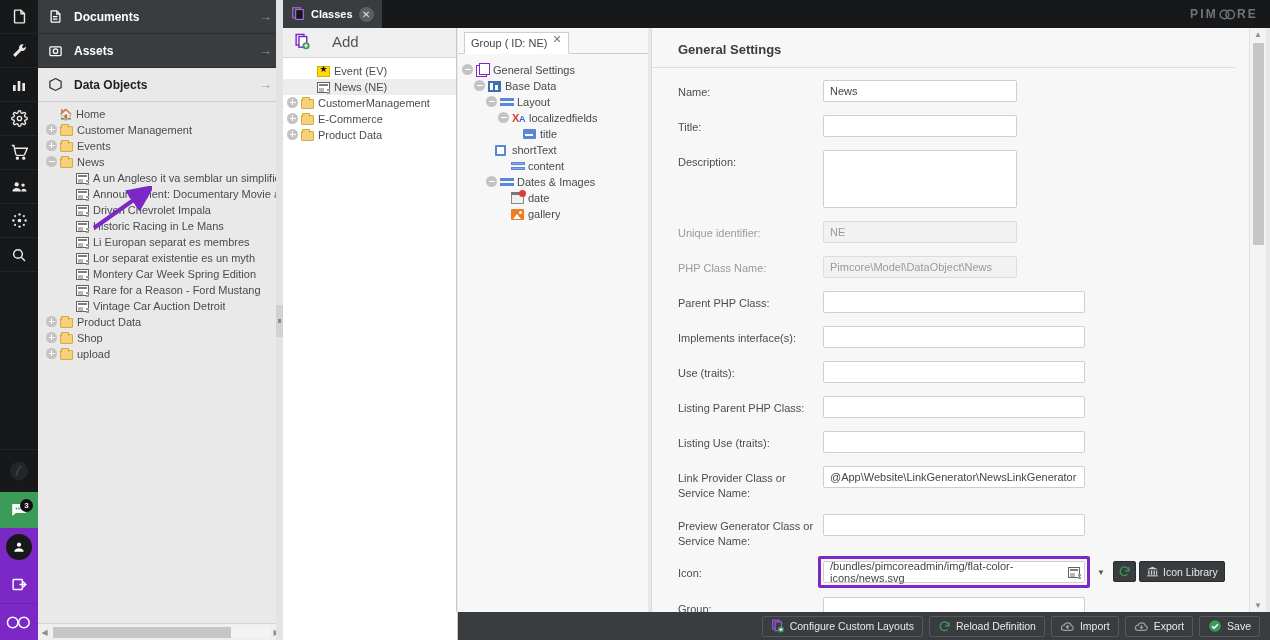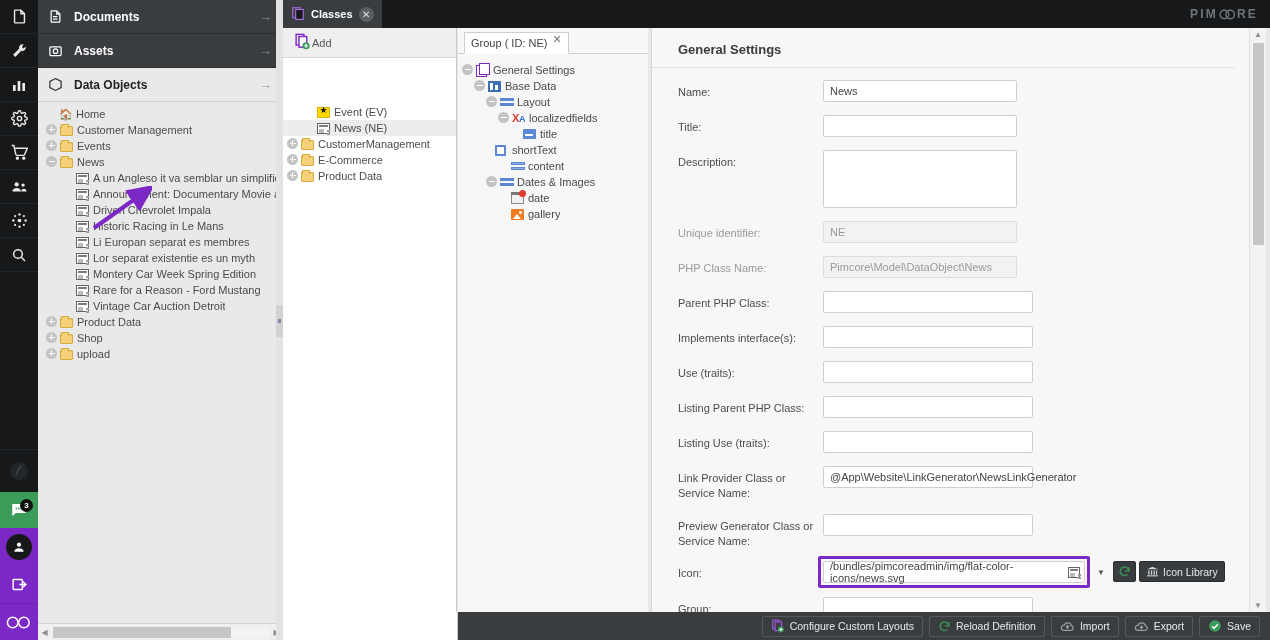--- a/index.html
+++ b/index.html
@@ -145,24 +145,24 @@
   
   .classpanel {
     position:absolute; left:283px; top:28px; width:174px; bottom:0;
     background:#fff; border-right:1px solid #c8c8c8;
   }
   .cp-toolbar {
     height:30px; background:#efefef; border-bottom:1px solid #d6d6d6;
     display:flex; align-items:center; padding-left:7px;
   }
   .cp-add {
-    display:flex; align-items:center; gap:1px; padding:2px 7px 2px 3px;
-    font-size:11px; color:#555; border:1px solid transparent;
-  }
-  .cp-tree { padding-top:5px; background:#fff;margin-top:41px; }
+    display:flex; gap:21px; padding:2px 7px 2px 3px;
+    font-size:15px; color:#555; border:1px solid transparent;
+  }
+  .cp-tree { padding-top:5px; background:#fff; }
   .cp-tree .tnode { color:#4b4b4b; }
   .cp-tree .tnode.sel { background:#ededed; }
   .star {
     width:13px; height:11px; background:#ffd900; border:1px solid #d3b400;
     display:inline-block; position:relative;
   }
   .star::after { content:"\2605"; position:absolute; left:1.5px; top:-2.5px; font-size:9px; color:#111; }
 
   
   .structpanel {
@@ -222,21 +222,21 @@
   .form-body { padding:12px 0 0 26px; }
   .frow { display:flex; align-items:flex-start; margin-bottom:13px; }
   .flabel { width:145px; flex:0 0 145px; font-size:11px; color:#4d4d4d; padding-top:5px; line-height:1.35; }
   .flabel.dim { color:#9a9a9a; }
   .finput {
     height:22px; border:1px solid #cfcfcf; background:#fff; border-radius:2px;
     font-size:11px; color:#444; padding:0 6px; line-height:20px;
   }
   .finput.dim { background:#f2f2f2; color:#9a9a9a; border-color:#dcdcdc; }
   .w-sm { width:194px; }
-  .w-lg { width:210px; }
+  .w-lg { width:262px; }
   .ftext { width:194px; height:58px; border:1px solid #cfcfcf; background:#fff; border-radius:2px; }
 
   .iconrow-wrap { position:relative; }
   .icon-highlight {
     position:absolute; left:-5px; top:-5px; width:272px; height:32px;
     border:3px solid #7b28c7; border-radius:2px; pointer-events:none;
   }
   .icon-input {
     width:262px; height:22px; border:1px solid #cfcfcf; background:#fff; border-radius:2px;
     display:flex; align-items:center; padding:0 4px 0 6px; font-size:11px; color:#444;

